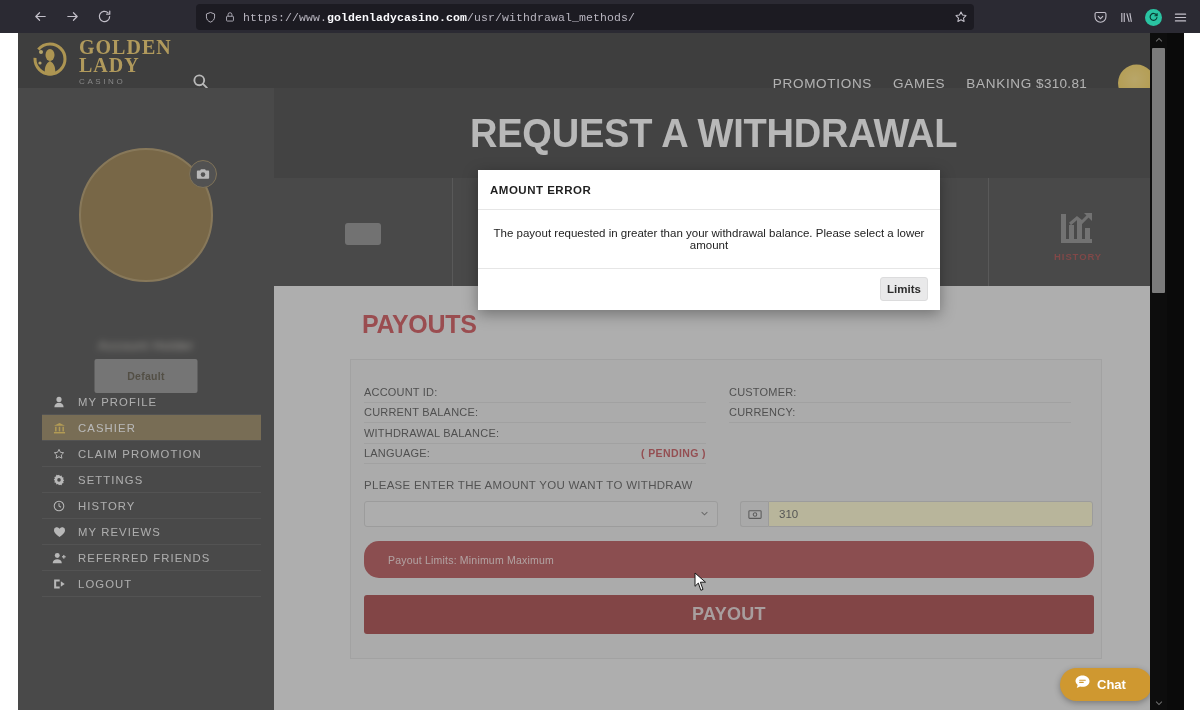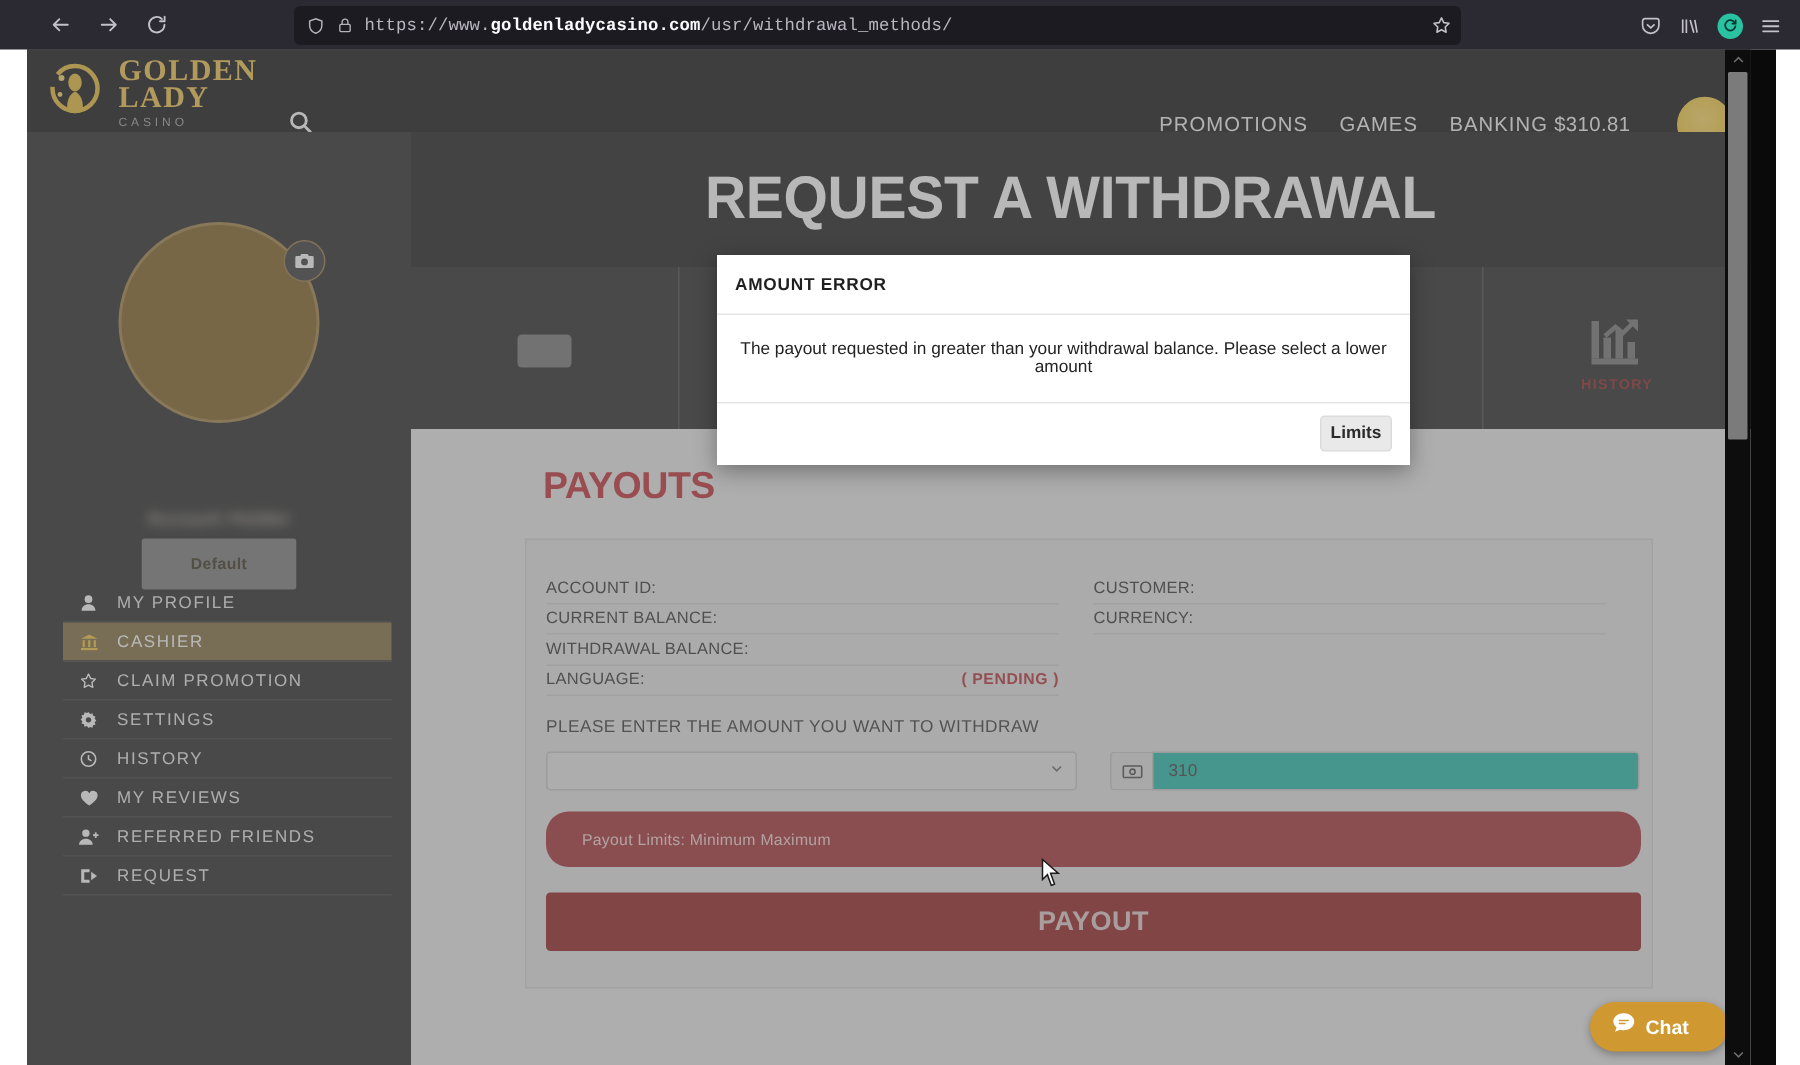--- a/index.html
+++ b/index.html
@@ -203,21 +203,21 @@
     display: flex; align-items: center; justify-content: flex-end;
     padding-right: 8px; color: #5d5d5d; font-size: 10px;
   }
   .amount-group { display: flex; height: 26px; }
   .amount-prefix {
     width: 28px; background: #e0e0e0; border: 1px solid #c4c4c4;
     border-right: none; border-radius: 3px 0 0 3px;
     display: flex; align-items: center; justify-content: center; color: #3d3d3d;
   }
   .amount-input {
-    width: 325px; background: #14b8a6; border: 1px solid #c4c4c4;
+    width: 325px; background: #fef9c3; border: 1px solid #c4c4c4;
     border-radius: 0 3px 3px 0; display: flex; align-items: center;
     padding-left: 10px; font-size: 11.5px; color: #2e2e2e;
   }
   .alert {
     position: absolute; left: 0px; top: 181px; width: 730px; height: 37px;
     background: #a22226; border-radius: 15px;
     display: flex; align-items: center; padding-left: 24px;
     color: #f0cfcf; font-size: 10.5px; letter-spacing: .2px;
   }
   .payout-btn {
@@ -598,21 +598,21 @@
             </span>
             <span>REFERRED FRIENDS</span>
           </div>
           <div class="menu-item">
             <span class="mi-icon">
               <svg width="13" height="12" viewBox="0 0 14 13" fill="currentColor">
                   <path d="M1.2 1.6h6v2.2H3.4v5.4h3.8v2.2h-6z"></path>
                   <path d="M8.4 3.4L12.6 6.5 8.4 9.6z"></path>
                 </svg>
             </span>
-            <span>REQUEST</span>
+            <span>LOGOUT</span>
           </div>
         </div>
       </div>
 
       <div class="overlay"></div>
       <div class="modal">
         <div class="modal-header">
           <span class="modal-title">AMOUNT ERROR</span>
         </div>
         <div class="modal-body">The payout requested in greater than your withdrawal balance. Please select a lower amount</div>

